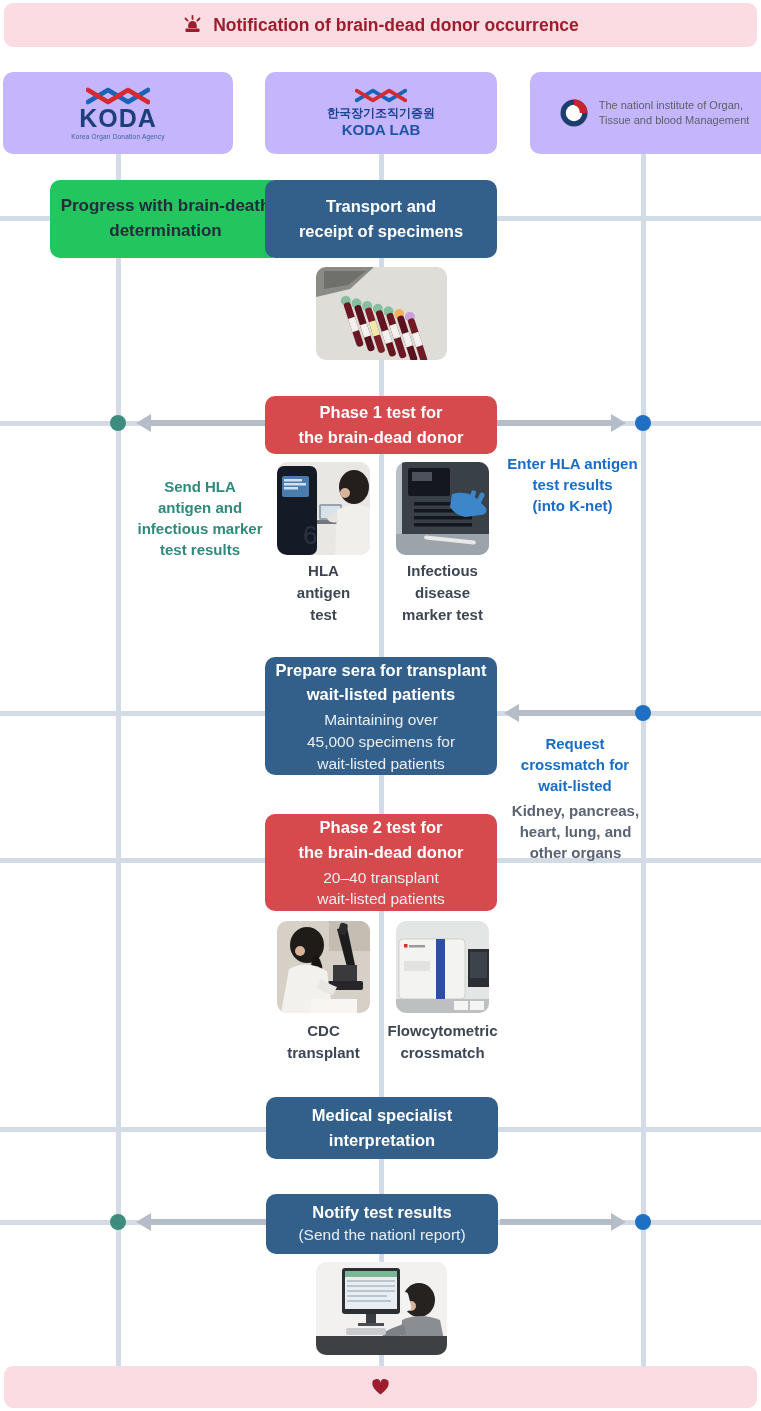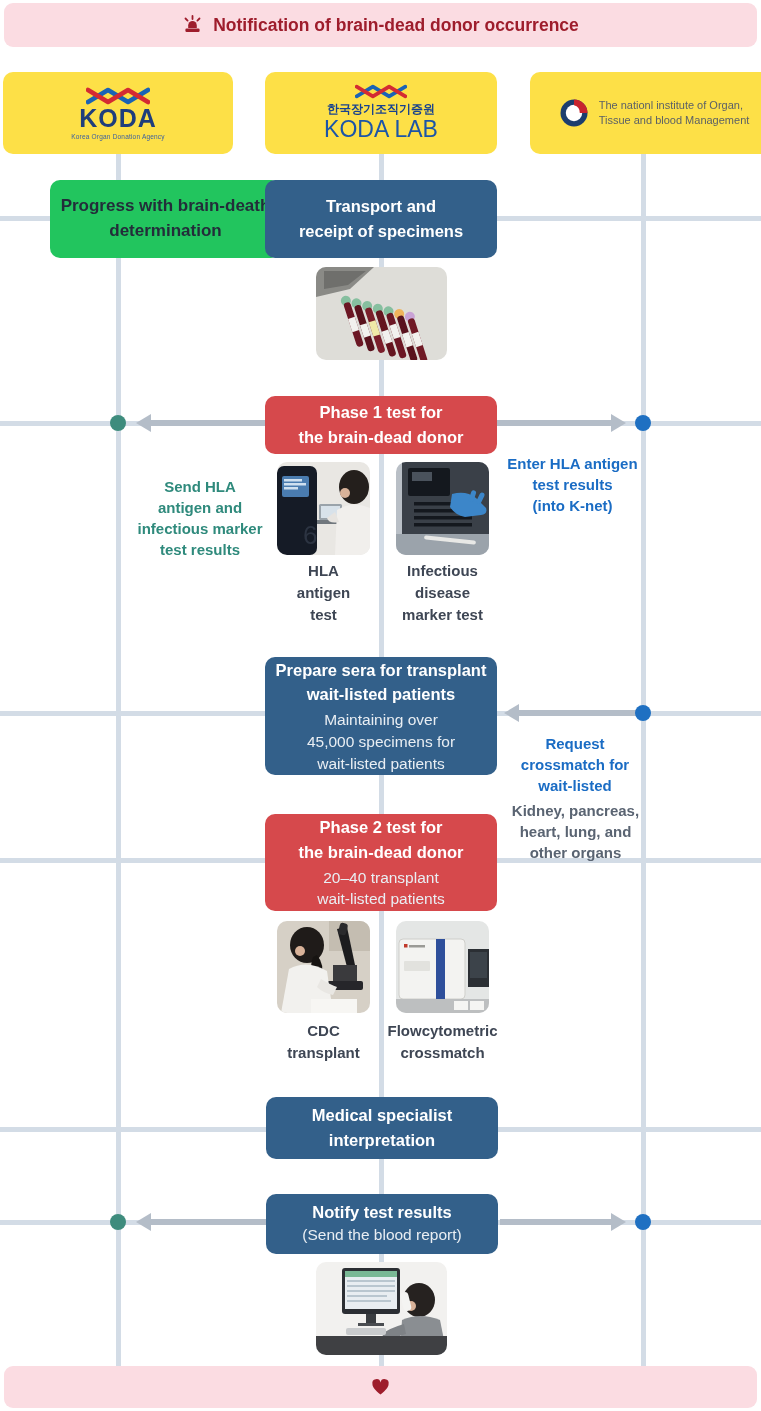--- a/index.html
+++ b/index.html
@@ -17,26 +17,26 @@
   .dot{position:absolute;width:16px;height:16px;border-radius:50%;z-index:4;}
   .dot-teal{background:#3E8C7D;}
   .dot-blue{background:#1F70C2;}
 
   
   .banner{position:absolute;left:4px;width:753px;border-radius:9px;background:#FBDCE2;
           display:flex;align-items:center;justify-content:center;gap:10px;z-index:3;}
   .banner-text{color:#9E1D2C;font-weight:bold;font-size:17.5px;}
 
   
-  .card{position:absolute;top:72px;height:82px;background:#fde047;border-radius:10px;z-index:3;
+  .card{position:absolute;top:72px;height:82px;background:#c4b5fd;border-radius:10px;z-index:3;
         display:flex;flex-direction:column;align-items:center;justify-content:center;}
   .koda-name{color:#1F3E7C;font-weight:bold;font-size:25px;letter-spacing:1px;line-height:1;}
   .koda-sub{color:#3A5FA0;font-size:6.5px;letter-spacing:.2px;margin-top:2px;}
   .kodalab-kr{color:#17418F;font-weight:bold;font-size:12px;margin-top:2px;line-height:1.2;}
-  .kodalab-name{color:#1C55A8;font-weight:normal;font-size:23px;line-height:1.2;}
+  .kodalab-name{color:#1C55A8;font-weight:bold;font-size:15px;line-height:1.2;}
   .nibmt{flex-direction:row;gap:9px;padding:0 10px;}
   .nibmt-text{color:#5C6166;font-size:11px;line-height:1.35;text-align:left;font-weight:500;}
 
   
   .box{position:absolute;border-radius:10px;z-index:3;display:flex;flex-direction:column;
        align-items:center;justify-content:center;text-align:center;padding:4px 6px;box-sizing:border-box;}
   .box-mint{background:#22c55e;margin-left:48px;}
   .box-blue{background:#33608A;}
   .box-red{background:#D6494C;}
   .box-title-dark{color:#232D3A;font-weight:bold;font-size:17px;line-height:1.45;}
@@ -308,21 +308,21 @@
   <div class="caption ml" style="left:380px;top:1020px;width:125px;">Flowcytometric
 crossmatch</div>
 
   <div class="box box-blue" style="left:266px;top:1097px;width:232px;height:62px;">
     <span class="box-title-light ml">Medical specialist
 interpretation</span>
   </div>
 
   <div class="box box-blue" style="left:266px;top:1194px;width:232px;height:60px;">
     <span class="box-title-light" style="line-height:1.3;">Notify test results</span>
-    <span class="box-sub-light" style="margin-top:0;">(Send the blood report)</span>
+    <span class="box-sub-light" style="margin-top:0;">(Send the nationl report)</span>
   </div>
 
   <div class="photo" style="left:316px;top:1262px;width:131px;height:93px;">
     <svg width="131" height="93" viewBox="0 0 131 93">
       <rect width="131" height="93" fill="#F2F1EF"></rect>
       <rect x="26" y="6" width="58" height="46" rx="3" fill="#2B2E33"></rect>
       <rect x="29" y="9" width="52" height="38" fill="#E8EDF1"></rect>
       <rect x="29" y="9" width="52" height="6" fill="#79B895"></rect>
       <rect x="31" y="18" width="48" height="2" fill="#B9C6CF"></rect>
         <rect x="31" y="23" width="48" height="2" fill="#B9C6CF"></rect>

